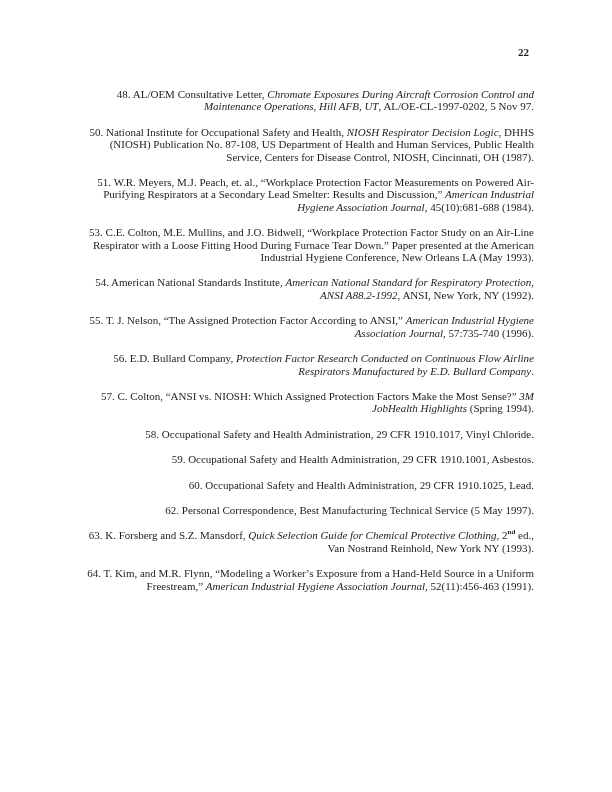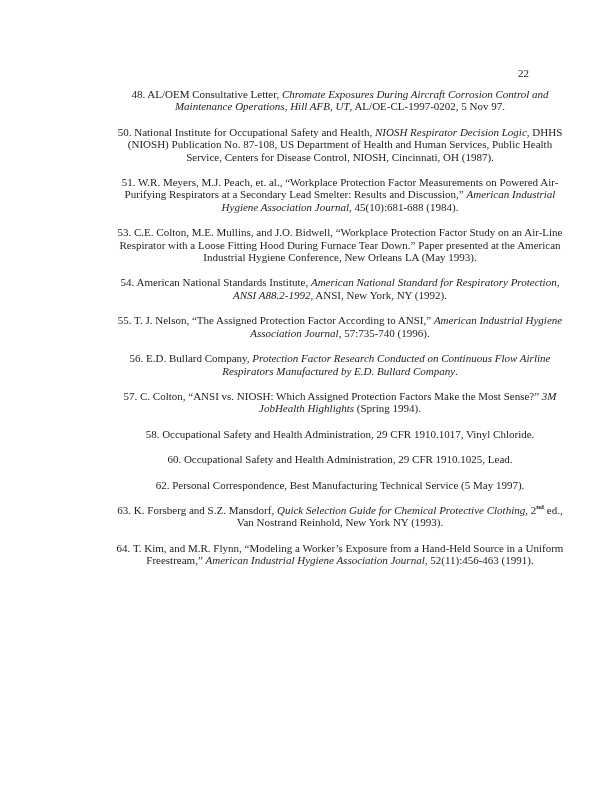--- a/index.html
+++ b/index.html
@@ -7,49 +7,50 @@
     width: 612px;
     height: 792px;
     background: #ffffff;
     font-family: "Liberation Serif", "DejaVu Serif", serif;
     color: #1d1d1d;
     position: relative;
     overflow: hidden;
   }
   .page-num {
     position: absolute;
-    top: 67px;
+    top: 46px;
     left: 518px;
     font-size: 11px;
+    font-weight: bold;
   }
   .content {
     position: absolute;
     top: 88px;
     left: 86px;
     width: 448px;
     font-size: 11px;
     line-height: 12.4px;
-    text-align: center;
-    margin-left: 30px;
+    text-align: right;
   }
   .ref { margin: 0 0 13px 0; }
   .it { font-style: italic; }
   sup { font-size: 7px; line-height: 0; font-weight: bold; }
 </style>
 </head>
 <body>
 
 <div class="page-num">22</div>
 <div class="content">
     <p class="ref"><span>48. AL/OEM Consultative Letter, </span><span class="it">Chromate Exposures During Aircraft Corrosion Control and Maintenance Operations, Hill AFB, UT</span><span>, AL/OE-CL-1997-0202, 5 Nov 97.</span></p>
     <p class="ref"><span>50. National Institute for Occupational Safety and Health, </span><span class="it">NIOSH Respirator Decision Logic</span><span>, DHHS (NIOSH) Publication No. 87-108, US Department of Health and Human Services, Public Health Service, Centers for Disease Control, NIOSH, Cincinnati, OH (1987).</span></p>
     <p class="ref"><span>51. W.R. Meyers, M.J. Peach, et. al., “Workplace Protection Factor Measurements on Powered Air-Purifying Respirators at a Secondary Lead Smelter: Results and Discussion,” </span><span class="it">American Industrial Hygiene Association Journal</span><span>, 45(10):681-688 (1984).</span></p>
     <p class="ref"><span>53. C.E. Colton, M.E. Mullins, and J.O. Bidwell, “Workplace Protection Factor Study on an Air-Line Respirator with a Loose Fitting Hood During Furnace Tear Down.” Paper presented at the American Industrial Hygiene Conference, New Orleans LA (May 1993).</span></p>
     <p class="ref"><span>54. American National Standards Institute, </span><span class="it">American National Standard for Respiratory Protection, ANSI A88.2-1992</span><span>, ANSI, New York, NY (1992).</span></p>
     <p class="ref"><span>55. T. J. Nelson, “The Assigned Protection Factor According to ANSI,” </span><span class="it">American Industrial Hygiene Association Journal</span><span>, 57:735-740 (1996).</span></p>
     <p class="ref"><span>56. E.D. Bullard Company, </span><span class="it">Protection Factor Research Conducted on Continuous Flow Airline Respirators Manufactured by E.D. Bullard Company</span><span>.</span></p>
     <p class="ref"><span>57. C. Colton, “ANSI vs. NIOSH: Which Assigned Protection Factors Make the Most Sense?” </span><span class="it">3M JobHealth Highlights</span><span> (Spring 1994).</span></p>
     <p class="ref"><span>58. Occupational Safety and Health Administration, 29 CFR 1910.1017, Vinyl Chloride.</span></p>
+    <p class="ref"><span>59. Occupational Safety and Health Administration, 29 CFR 1910.1001, Asbestos.</span></p>
     <p class="ref"><span>60. Occupational Safety and Health Administration, 29 CFR 1910.1025, Lead.</span></p>
     <p class="ref"><span>62. Personal Correspondence, Best Manufacturing Technical Service (5 May 1997).</span></p>
     <p class="ref"><span>63. K. Forsberg and S.Z. Mansdorf, </span><span class="it">Quick Selection Guide for Chemical Protective Clothing</span><span>, 2</span><sup>nd</sup><span> ed., Van Nostrand Reinhold, New York NY (1993).</span></p>
     <p class="ref"><span>64. T. Kim, and M.R. Flynn, “Modeling a Worker’s Exposure from a Hand-Held Source in a Uniform Freestream,” </span><span class="it">American Industrial Hygiene Association Journal</span><span>, 52(11):456-463 (1991).</span></p>
   </div>
 
 </body></html>

